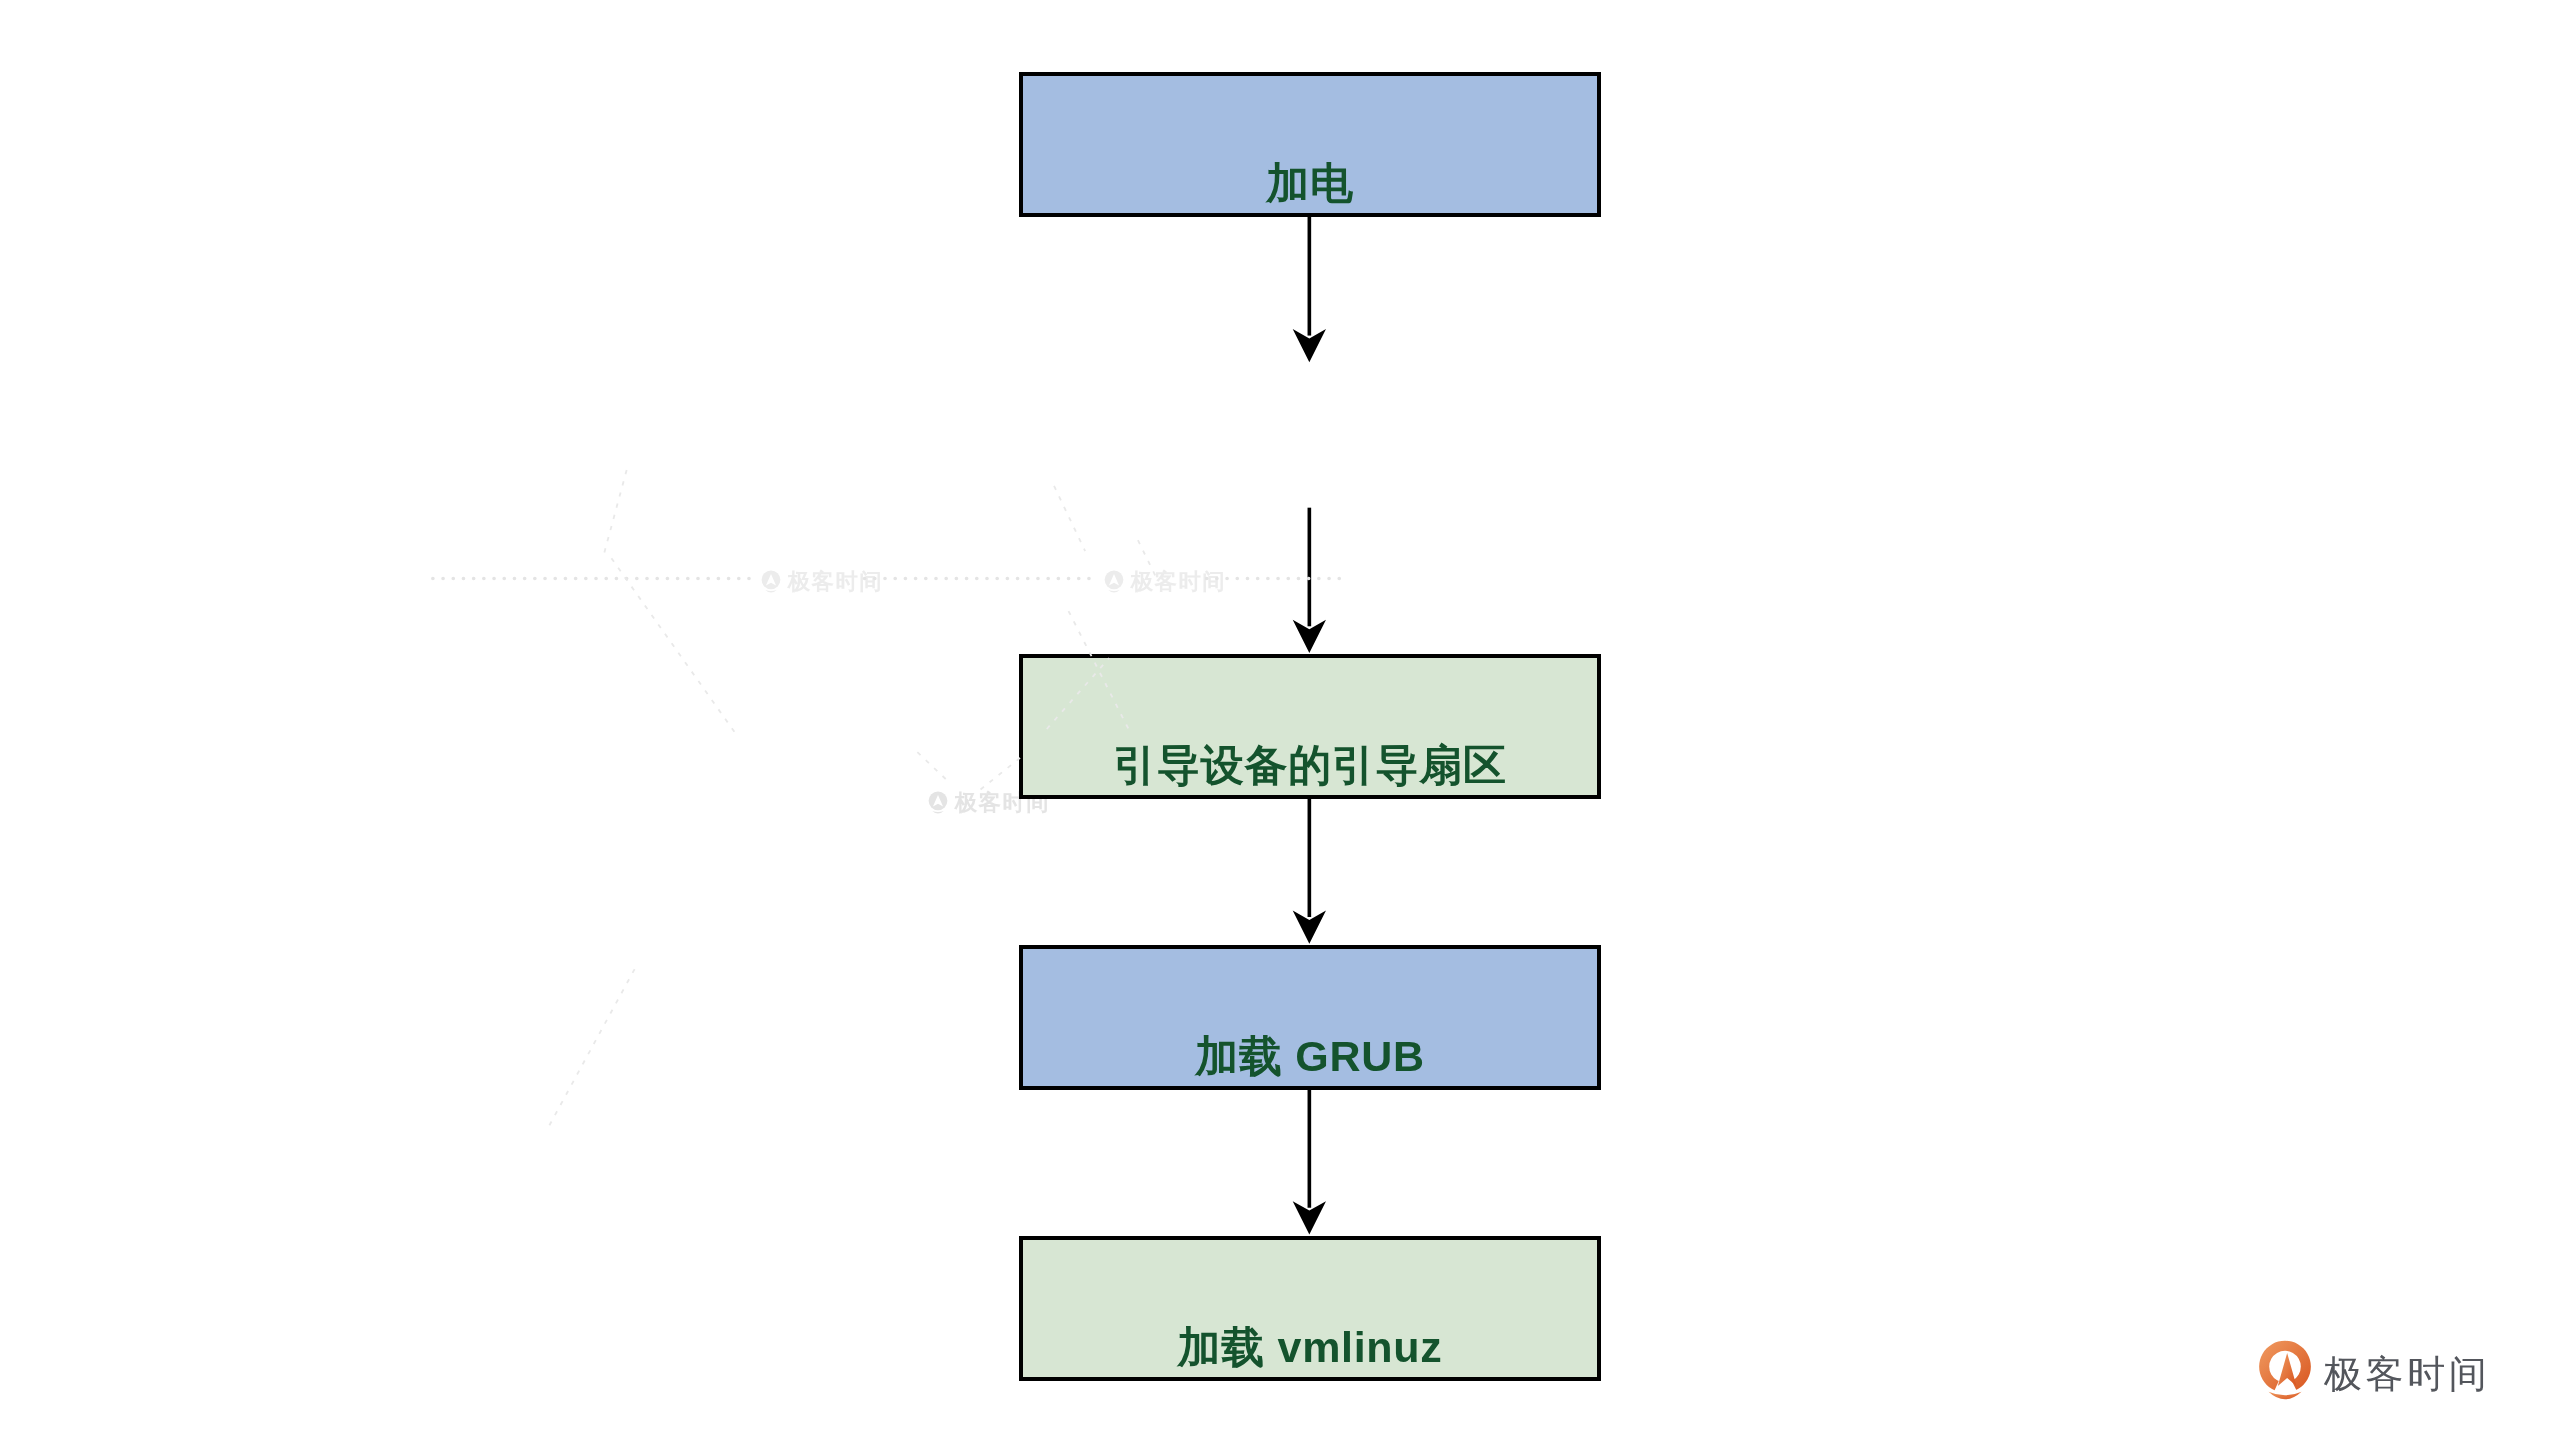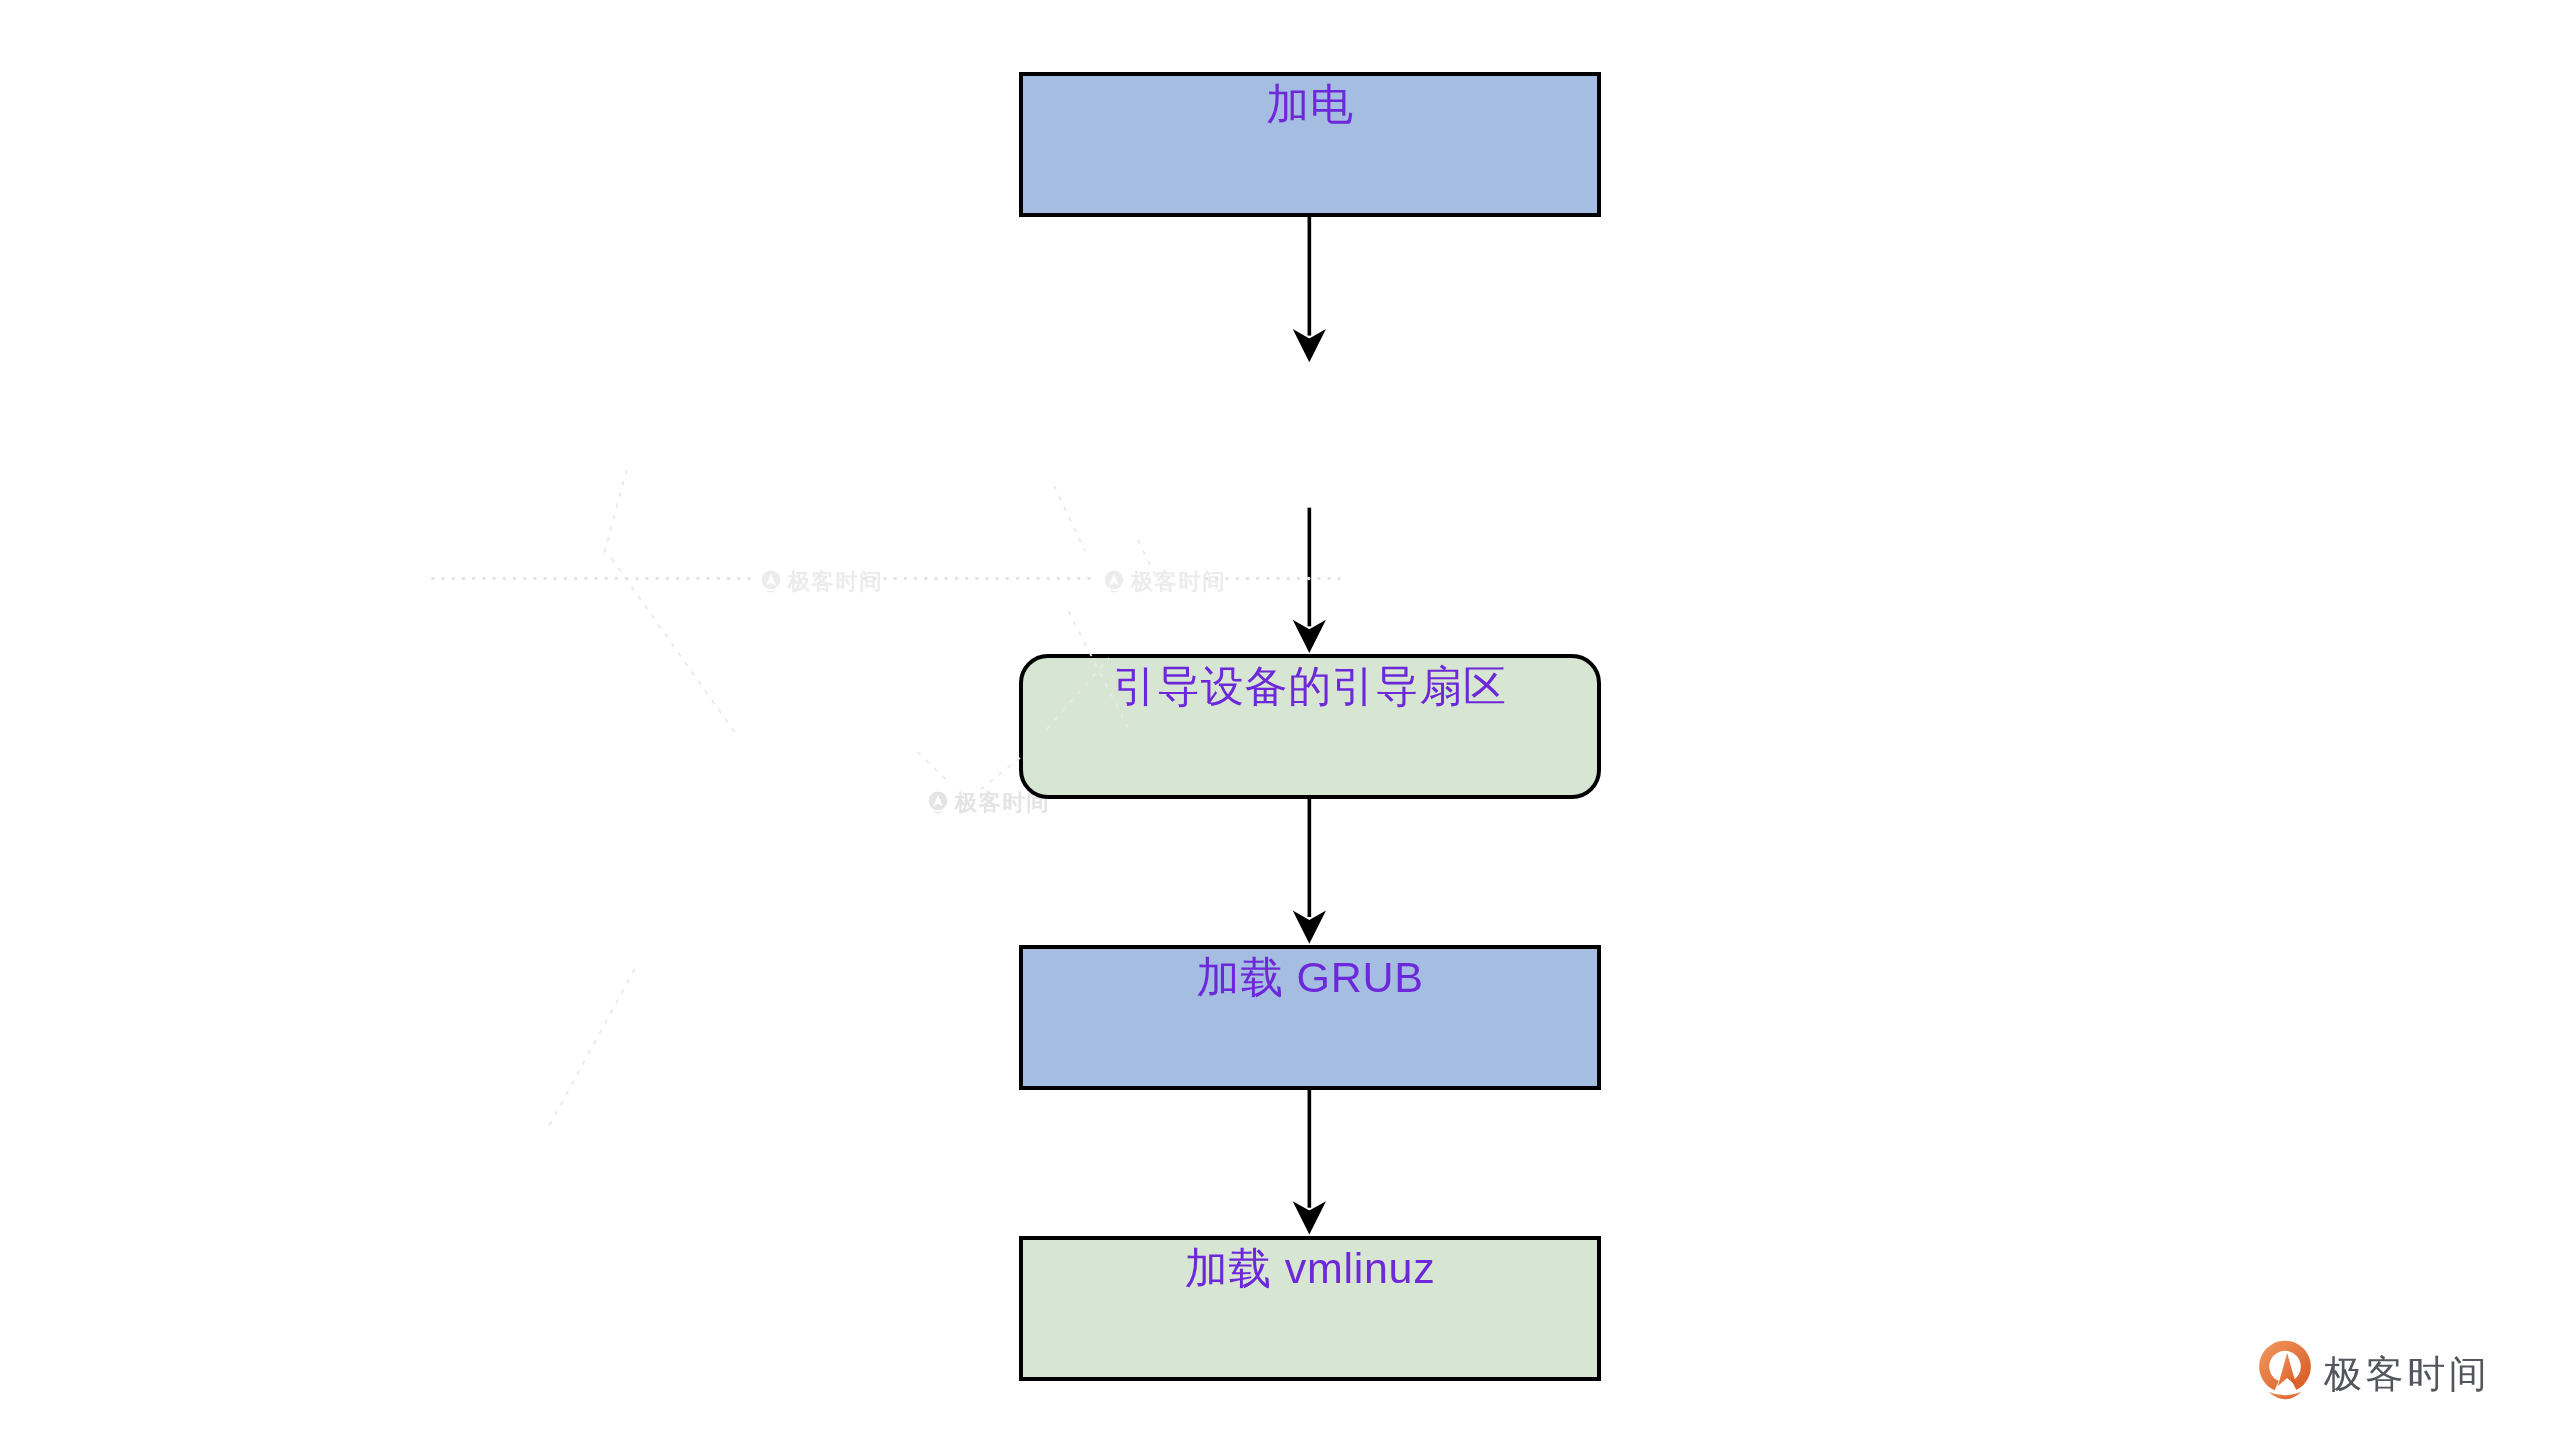--- a/index.html
+++ b/index.html
@@ -10,28 +10,28 @@
     width:2563px; height:1450px;
     background:#ffffff;
     overflow:hidden;
   }
   
   .node {
     position:absolute;
     left:1019px;
     width:582px; height:145px;
     border:4.3px solid #000000;
-    display:flex; align-items:flex-start; justify-content:center;
-    font-size:43px; font-weight:400; color:#6d28d9;
+    display:flex; align-items:flex-end; justify-content:center;
+    font-size:43px; font-weight:700; color:#14532d;
     letter-spacing:0.7px;
     z-index:3;
   }
   .node.n0 { top:72px;  }
   .node.n1 { top:363px;  }
-  .node.n2 { top:654px;border-radius:29px;  }
+  .node.n2 { top:654px;  }
   .node.n3 { top:945px; }
   .node.n4 { top:1236px; }
   
   .arrow-layer   { position:absolute; left:0; top:0; z-index:4; pointer-events:none; }
   .wm-line-layer { position:absolute; left:0; top:0; z-index:5; pointer-events:none; }
   
   .wm {
     position:absolute;
     display:flex; align-items:center; gap:5.8px;
     z-index:2;

